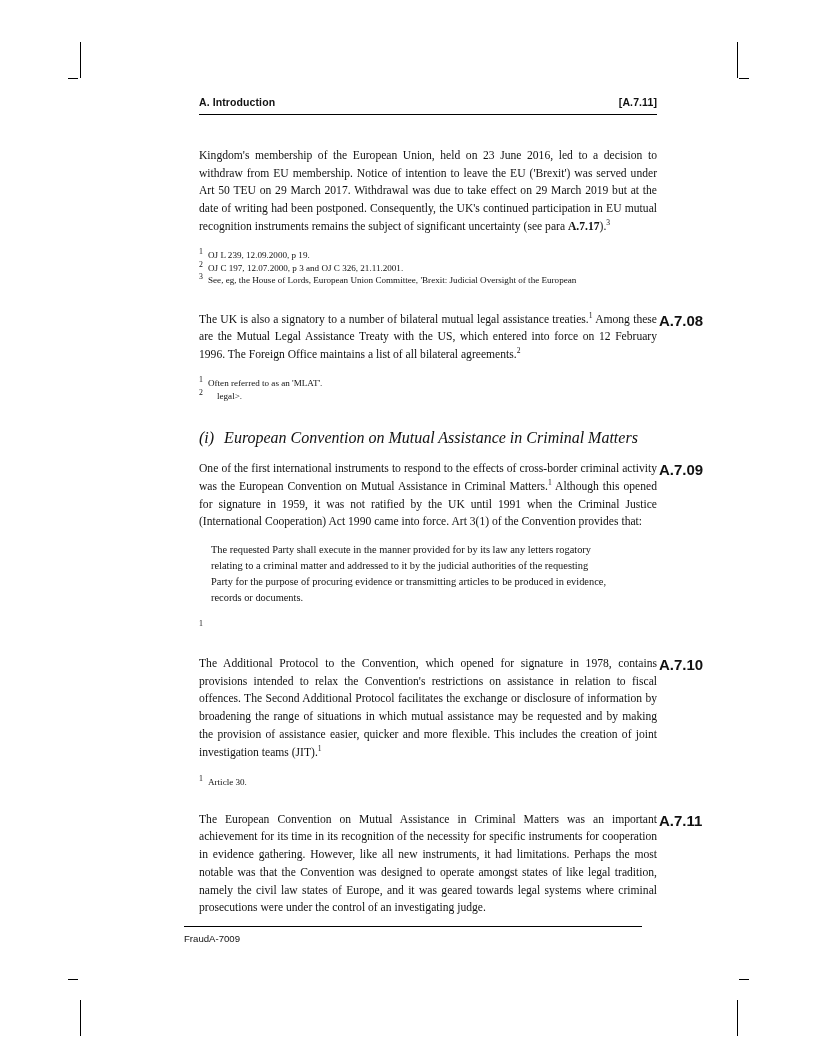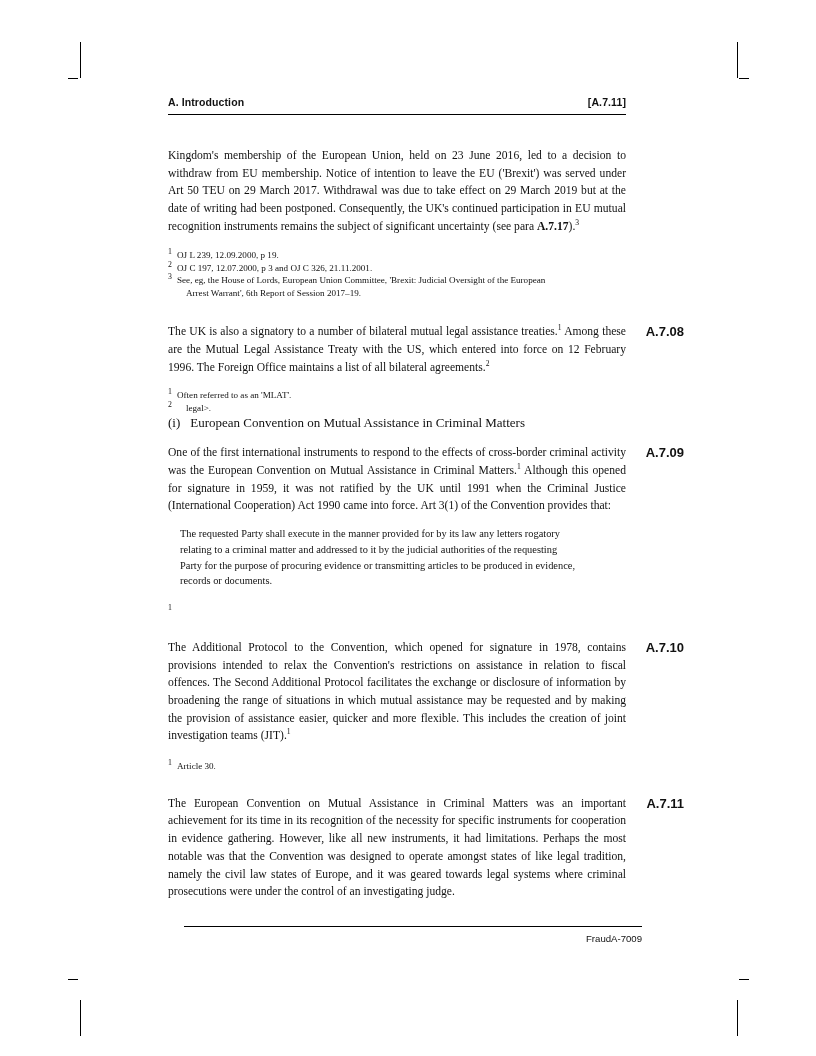--- a/index.html
+++ b/index.html
@@ -19,21 +19,21 @@
   
   .crop {
     position: absolute;
     background: #000;
   }
   .crop-v { width: 1px; height: 36px; }
   .crop-h { height: 1px; width: 10px; }
 
   .page {
     position: absolute;
-    left: 168px;
+    left: 199px;
     top: 96px;
     width: 458px;
   }
 
   
   .runhead {
     display: flex;
     justify-content: space-between;
     align-items: baseline;
     font-family: "Liberation Sans", sans-serif;
@@ -65,22 +65,22 @@
     line-height: 0;
   }
 
   .marginal {
     position: absolute;
     right: -58px;
     top: 1px;
     width: 56px;
     font-family: "Liberation Sans", sans-serif;
     font-weight: bold;
-    font-size: 13px;
-    text-align: right;
+    font-size: 15px;
+    text-align: left;
     white-space: nowrap;
   }
 
   
   .footnotes {
     margin-top: 13px;
     font-size: 9.1px;
     line-height: 1.36;
   }
   .fn {
@@ -100,42 +100,44 @@
     flex: 1;
     text-align: justify;
   }
   .fn .txt .cont {
     display: block;
     padding-left: 9px;
   }
 
   
   .subhead {
-    font-size: 13px;
+    margin-top: 27px;
+    font-size: 16px;
+    font-style: italic;
   }
   .subhead .lbl { margin-right: 10px; }
 
   
   .quote {
     margin: 11px 0 0 12px;
     font-size: 10.4px;
     line-height: 1.52;
     width: 396px;
   }
 
   
   .footer {
     position: absolute;
     left: 184px;
     top: 926px;
     width: 458px;
     border-top: 1.1px solid #000;
     padding-top: 6px;
     display: flex;
-    justify-content: flex-end;
+    justify-content: flex-start;
     font-family: "Liberation Sans", sans-serif;
     font-size: 9.6px;
   }
 </style>
 </head>
 <body>
 
 <div class="crop crop-v" style="left:80px; top:42px;"></div>
 <div class="crop crop-h" style="left:68px; top:78px;"></div>
 <div class="crop crop-v" style="left:737px; top:42px;"></div>
@@ -158,21 +160,21 @@
       <div class="fn">
         <span class="num">1</span>
         <span class="txt">OJ L 239, 12.09.2000, p 19.</span>
       </div>
       <div class="fn">
         <span class="num">2</span>
         <span class="txt">OJ C 197, 12.07.2000, p 3 and OJ C 326, 21.11.2001.</span>
       </div>
       <div class="fn">
         <span class="num">3</span>
-        <span class="txt"><span>See, eg, the House of Lords, European Union Committee, 'Brexit: Judicial Oversight of the European</span><span class="cont">Arrest Warrant', 6th Report of Session 2017–19.</span></span>
+        <span class="txt"><span>See, eg, the House of Lords, European Union Committee, 'Brexit: Judicial Oversight of the European</span></span>
       </div>
     </div>
   </div>
 
   <div class="block" style="margin-top:24px;">
     <div class="marginal">A.7.08</div>
     <div class="para">The UK is also a signatory to a number of bilateral mutual legal assistance treaties.<sup>1</sup> Among these are the Mutual Legal Assistance Treaty with the US, which entered into force on 12 February 1996. The Foreign Office maintains a list of all bilateral agreements.<sup>2</sup></div>
     <div class="footnotes">
       <div class="fn">
         <span class="num">1</span>

